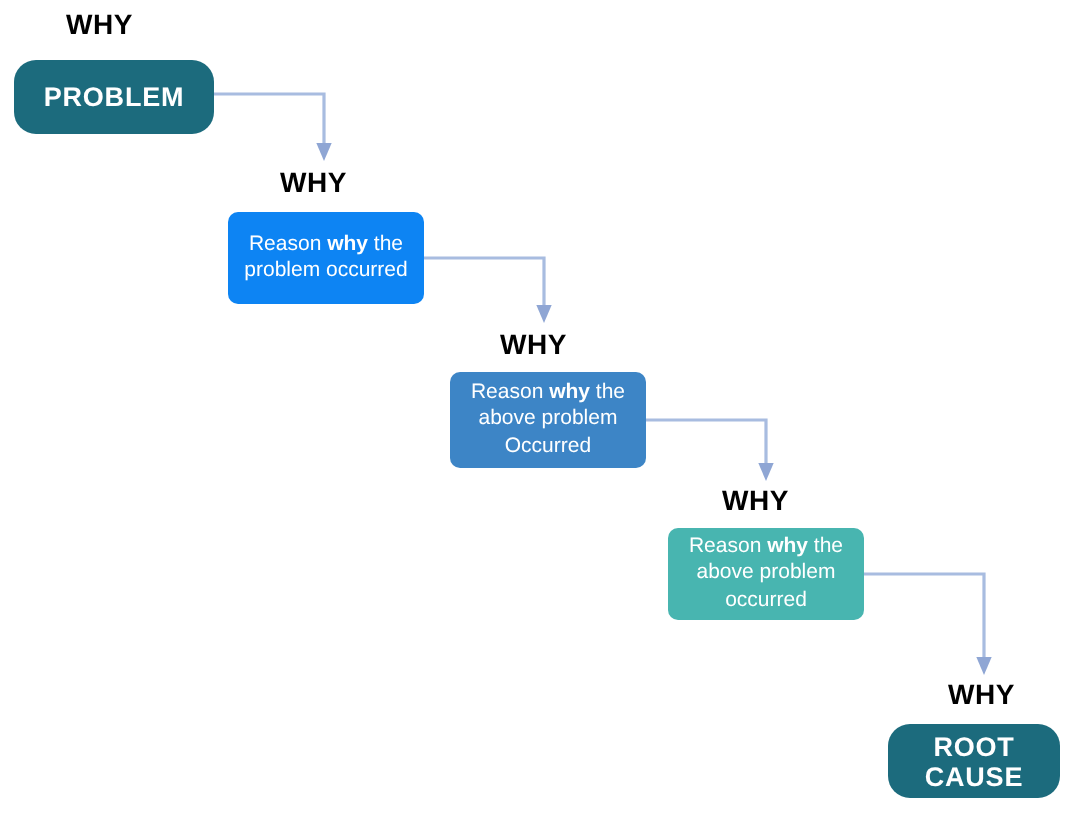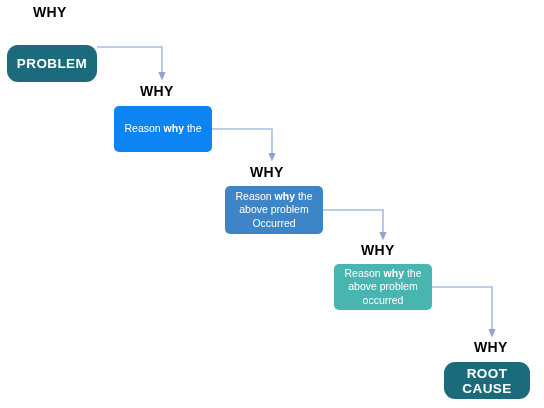--- a/index.html
+++ b/index.html
@@ -78,25 +78,25 @@
     </defs>
     <g id="connector-paths" stroke="#a8bce0" stroke-width="1.6" fill="none">
         <path d="M 97 47 L 162 47 L 162 76" stroke="#a8bce0" marker-end="url(#arrowhead)"></path>
         <path d="M 212 129 L 272 129 L 272 157" stroke="#a8bce0" marker-end="url(#arrowhead)"></path>
         <path d="M 323 210 L 383 210 L 383 236" stroke="#a8bce0" marker-end="url(#arrowhead)"></path>
         <path d="M 432 287 L 492 287 L 492 333" stroke="#a8bce0" marker-end="url(#arrowhead)"></path>
       </g>
   </svg>
 
   <div id="nodes-layer">
-      <div class="node terminal" style="left: 7px; top: 45px; width: 90px; height: 37px; background: rgb(28, 107, 125);">
+      <div class="node terminal" style="left: 7px; top: 30px; width: 100px; height: 37px; background: rgb(28, 107, 125);">
         <span>PROBLEM</span>
       </div>
       <div class="node reason" style="left: 114px; top: 106px; width: 98px; height: 46px; background: rgb(13, 132, 243);">
-        <span class="txt"><span><span>Reason </span><b>why</b><span> the</span></span><br></span>
+        <span class="txt"><span><span>Reason </span><b>why</b><span> the</span></span><br><span>problem occurred</span></span>
       </div>
       <div class="node reason" style="left: 225px; top: 186px; width: 98px; height: 48px; background: rgb(61, 133, 198);">
         <span class="txt"><span><span>Reason </span><b>why</b><span> the</span></span><br><span>above problem</span><br><span>Occurred</span></span>
       </div>
       <div class="node reason" style="left: 334px; top: 264px; width: 98px; height: 46px; background: rgb(72, 181, 176);">
         <span class="txt"><span><span>Reason </span><b>why</b><span> the</span></span><br><span>above problem</span><br><span>occurred</span></span>
       </div>
       <div class="node terminal" style="left: 444px; top: 362px; width: 86px; height: 37px; background: rgb(28, 107, 125);">
         <span>ROOT CAUSE</span>
       </div>

